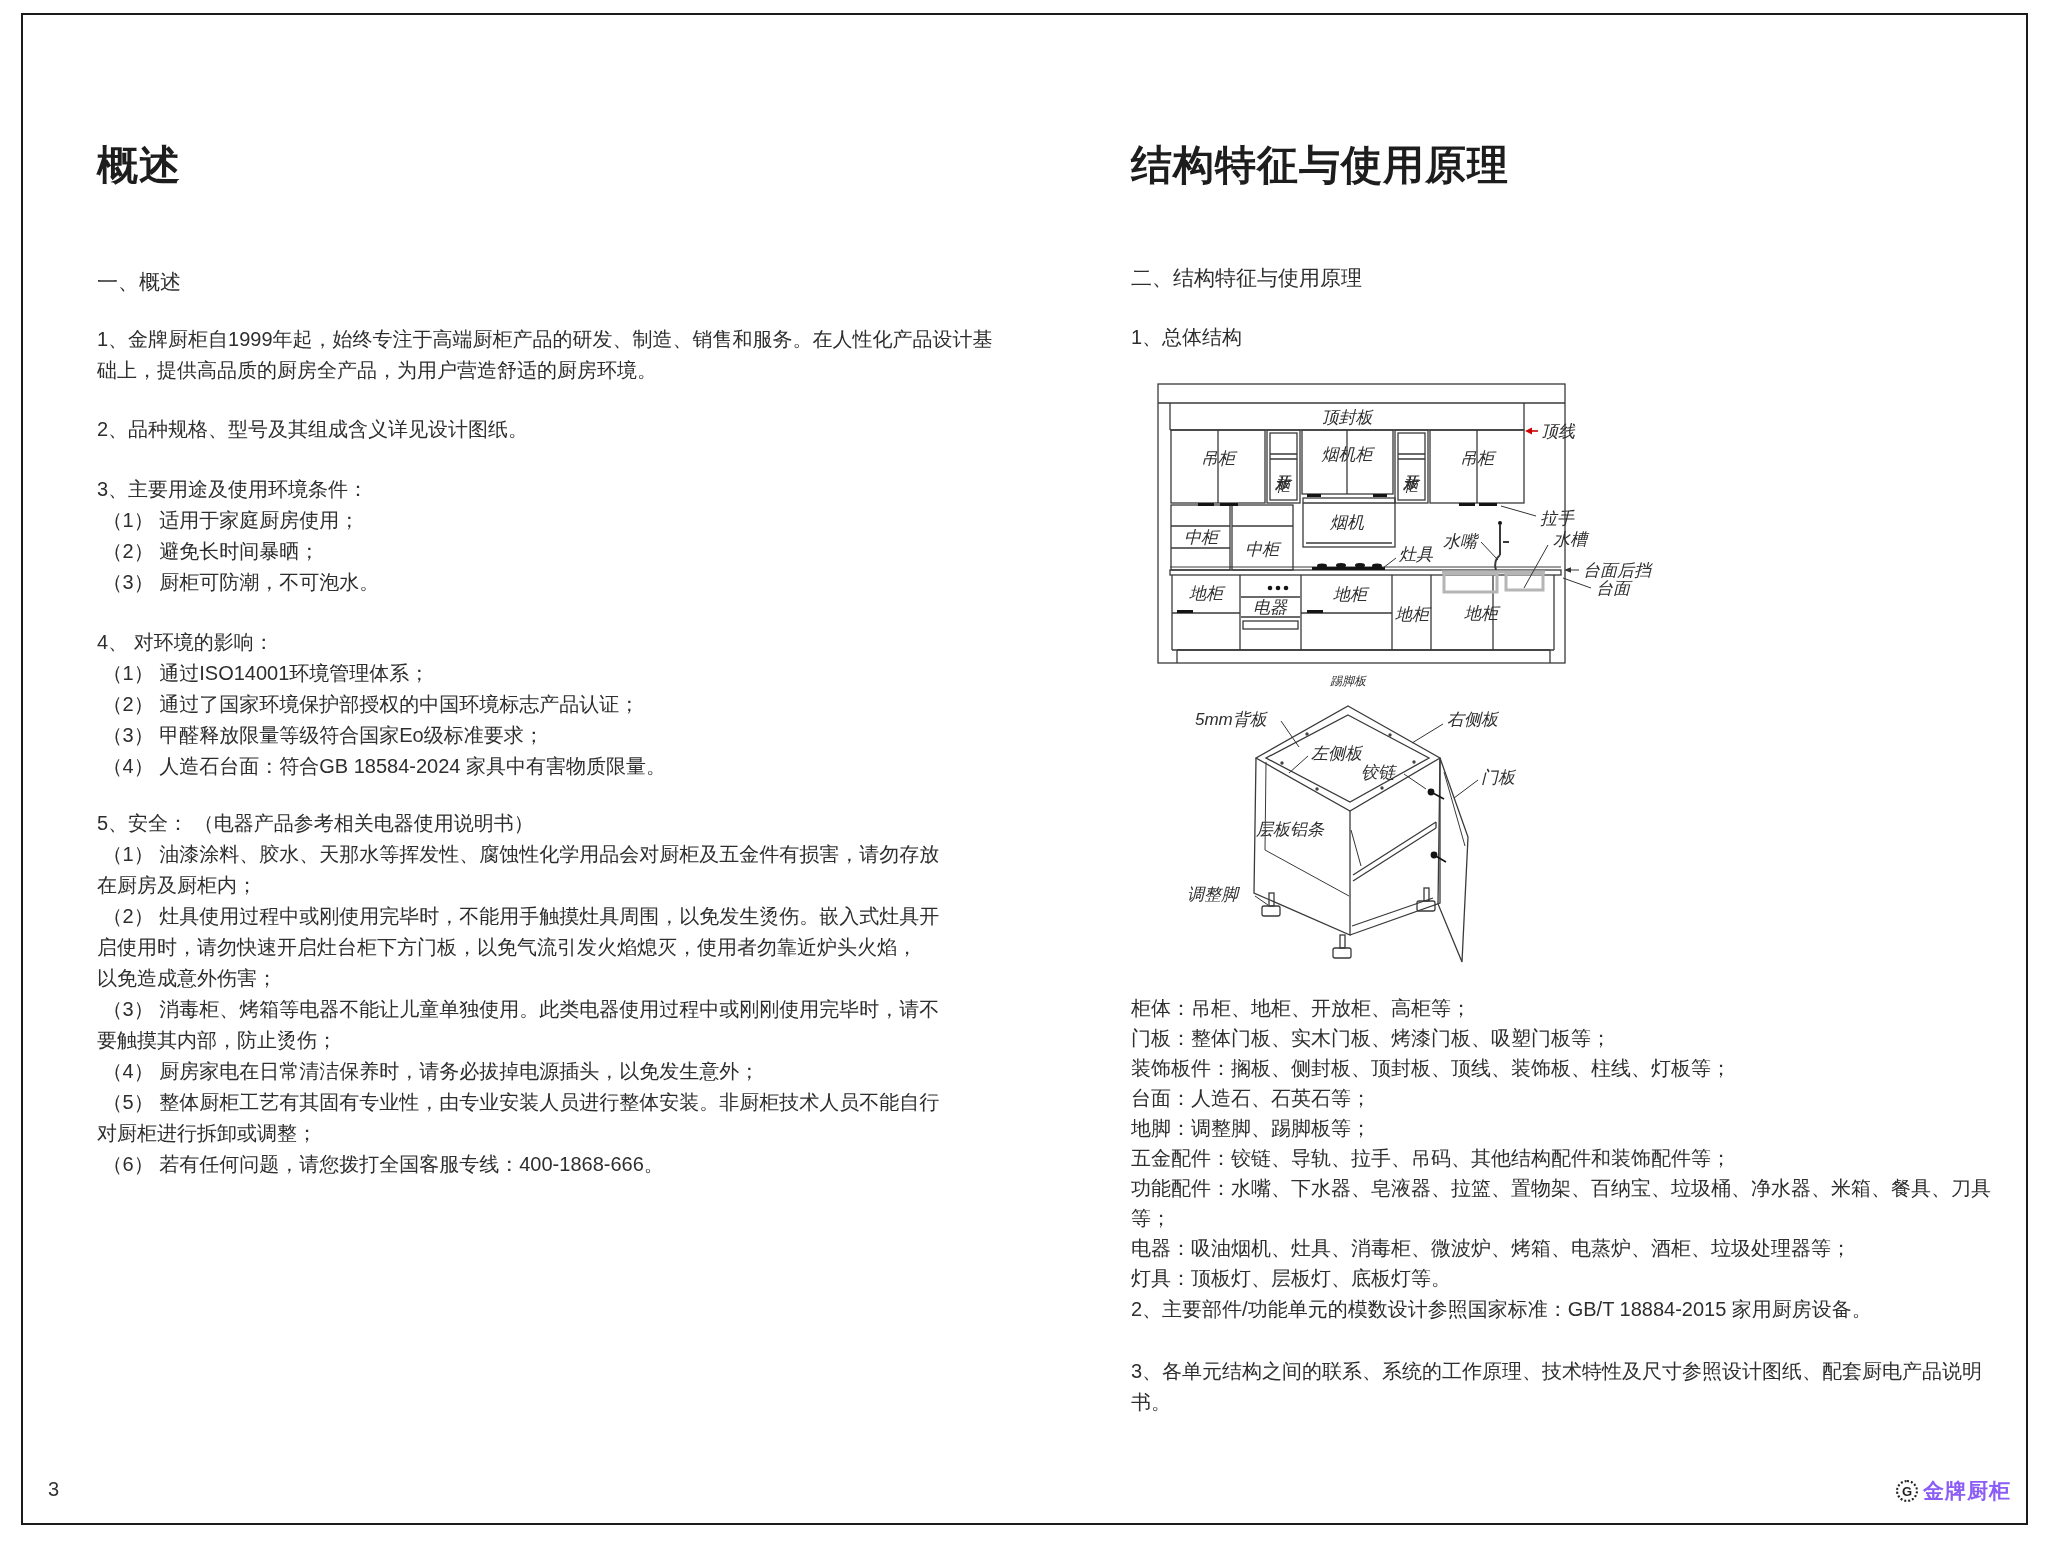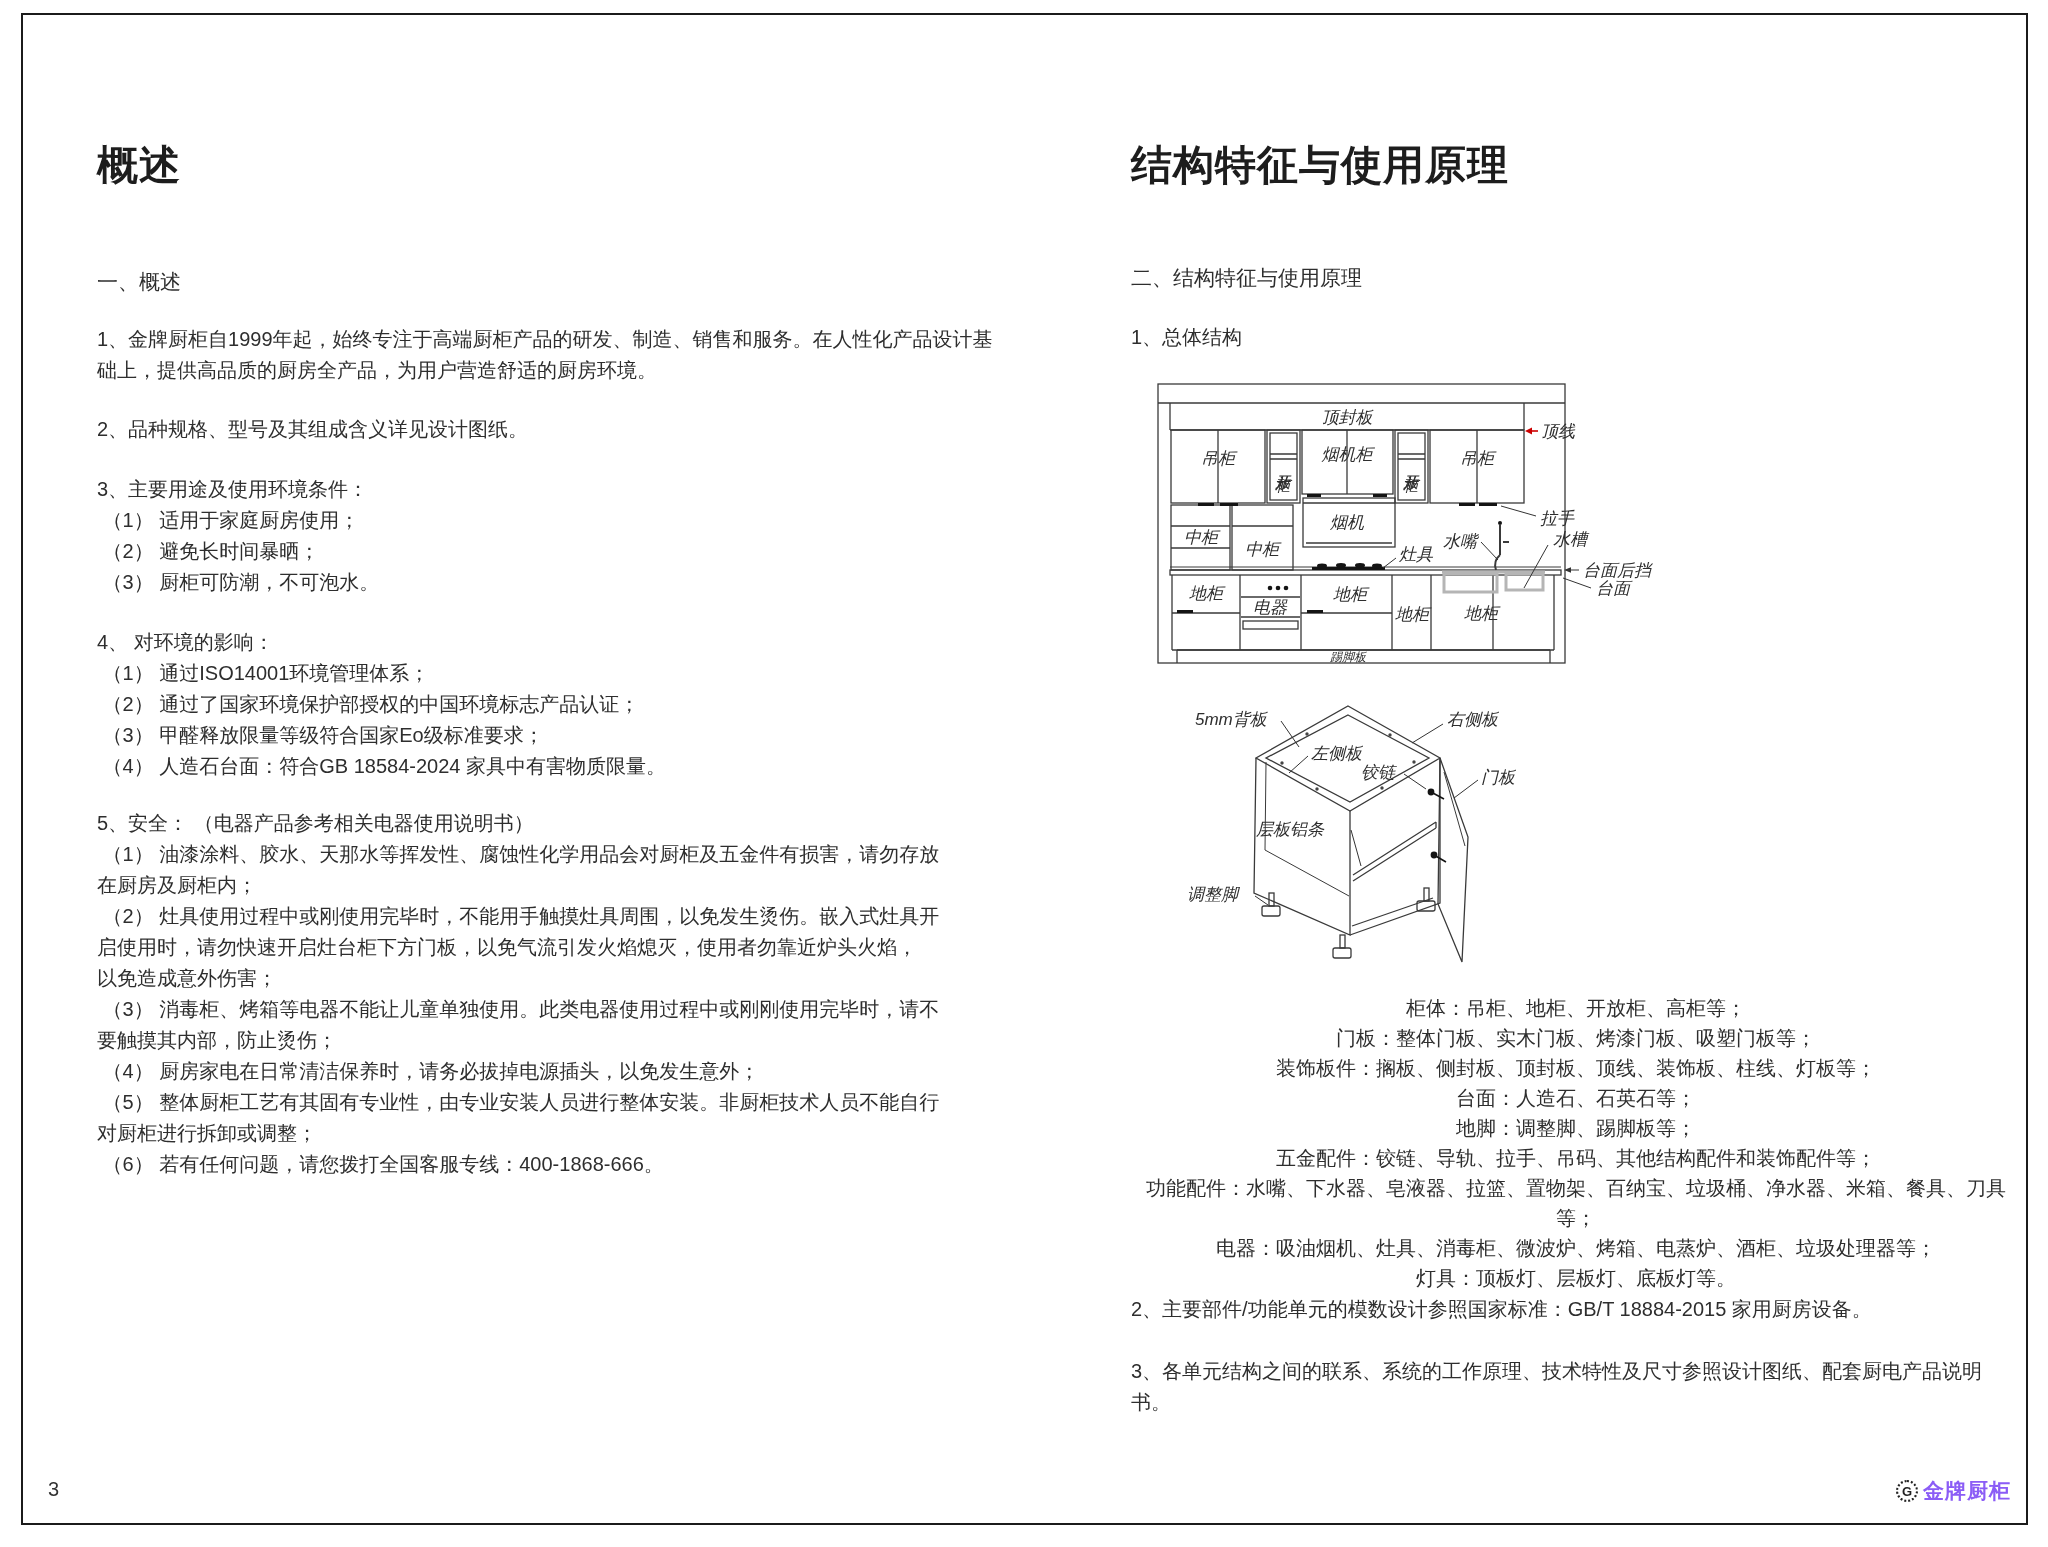--- a/index.html
+++ b/index.html
@@ -5,34 +5,34 @@
   html,body{margin:0;padding:0;background:#ffffff;}
   .page{position:relative;width:2048px;height:1547px;background:#fff;overflow:hidden;
         font-family:"Liberation Sans","DejaVu Sans",sans-serif;color:#2b2b2b;}
   .frame{position:absolute;left:21px;top:13px;width:2007px;height:1512px;
          border:2px solid #1b1b1b;box-sizing:border-box;}
   .t{position:absolute;left:97px;width:900px;font-size:20px;line-height:31px;
      white-space:pre-wrap;color:#2e2e2e;}
   .tr{left:1131px;width:890px;}
   .title{font-size:41px;font-weight:600;color:#1d1d1d;letter-spacing:1px;line-height:40px;white-space:nowrap;}
   .sec{font-size:21px;}
-  .lh30{line-height:30px;text-align:center;}
+  .lh30{line-height:30px;}
   .pageno{position:absolute;left:48px;top:1478px;font-size:20px;color:#333;}
   .logo{position:absolute;left:1896px;top:1477px;display:flex;align-items:center;gap:5px;}
   .logo-g{display:inline-flex;align-items:center;justify-content:center;width:22px;height:22px;
           border:2.5px dotted #222;border-radius:50%;box-sizing:border-box;font-size:13px;
           font-weight:bold;color:#222;background:#fff;}
   .logo-text{font-size:21px;font-weight:bold;color:#8b5cf6;letter-spacing:1px;}
   .diagram{position:absolute;font-style:italic;}
   .diagram svg{position:absolute;left:0;top:0;}
   .dl{position:absolute;font-size:17px;color:#2e2e2e;white-space:nowrap;}
   .c{transform:translate(-50%,-50%);}
   .l{transform:translate(0,-50%);}
   .v{writing-mode:vertical-rl;text-orientation:upright;font-size:15px;letter-spacing:1px;line-height:1;}
-  .s{font-size:12px;}
+  .s{font-size:12px;margin-top:24px;}
 </style>
 </head>
 <body>
 
 <div class="page">
   <div class="frame"></div>
 
   <h1 class="t title" style="top:118px">概述</h1>
   <div class="t sec" style="top:266px">一、概述</div>
   <div class="t" style="top:324px">1、金牌厨柜自1999年起，始终专注于高端厨柜产品的研发、制造、销售和服务。在人性化产品设计基

